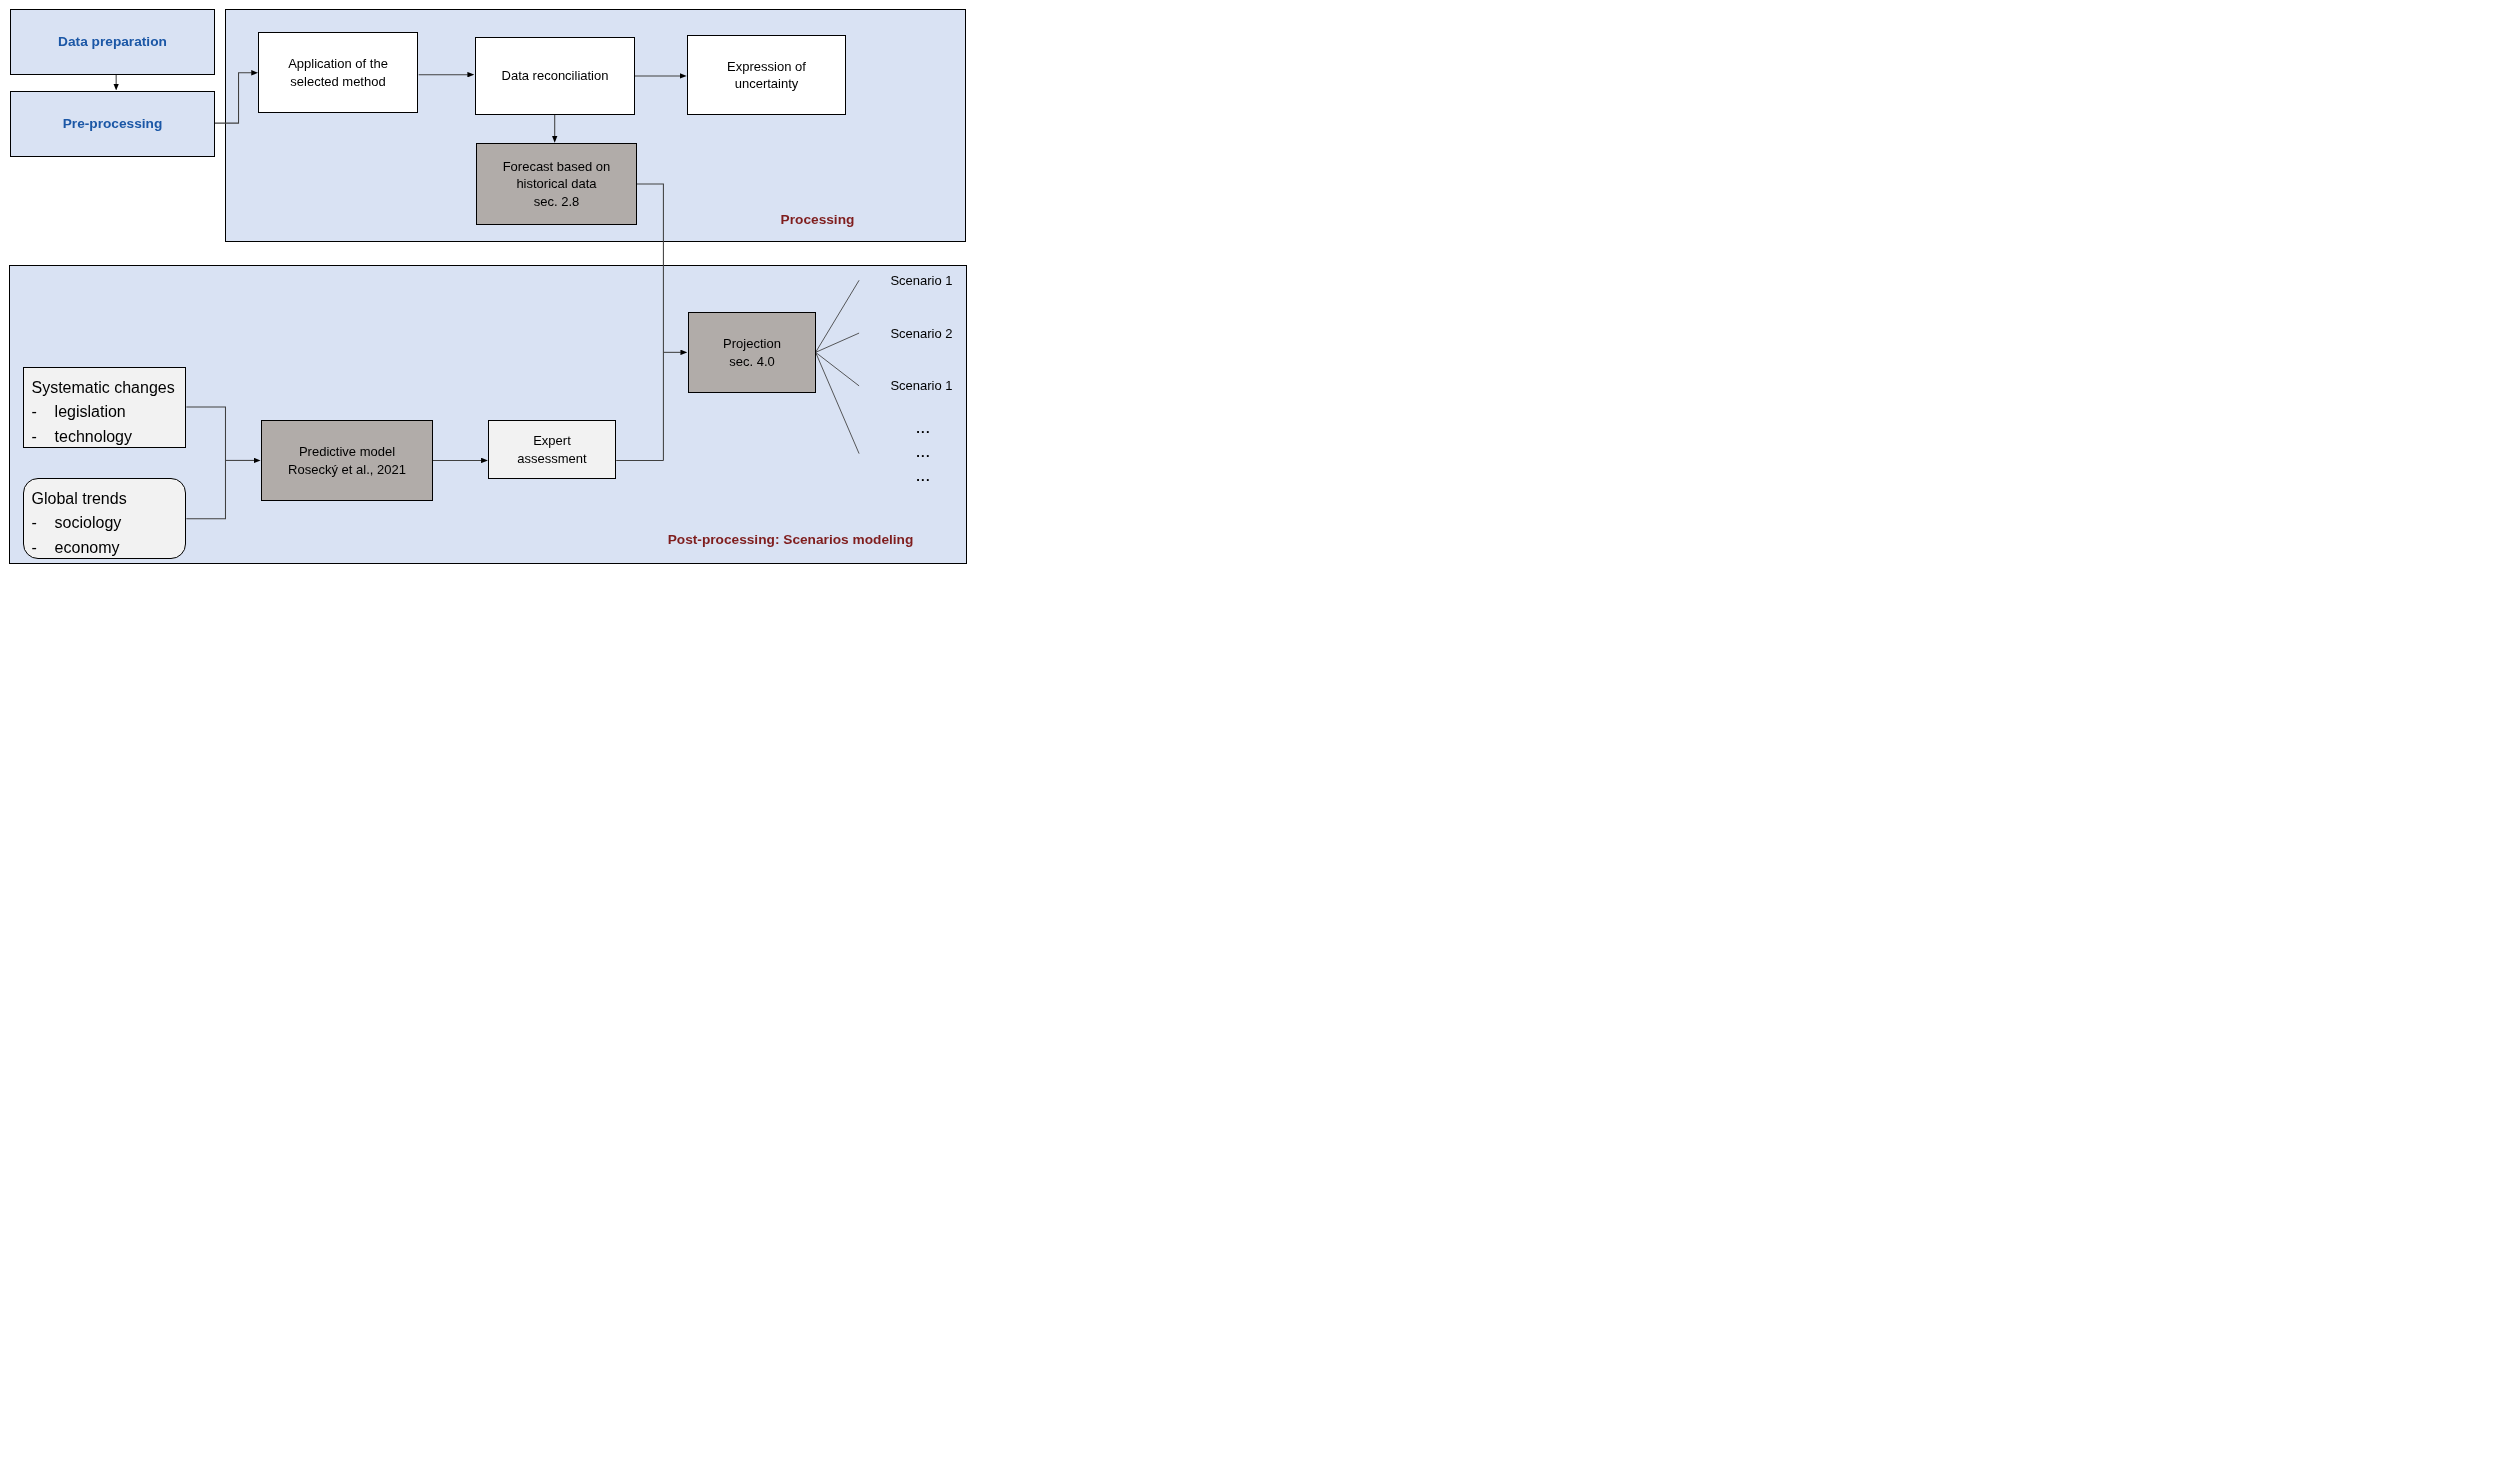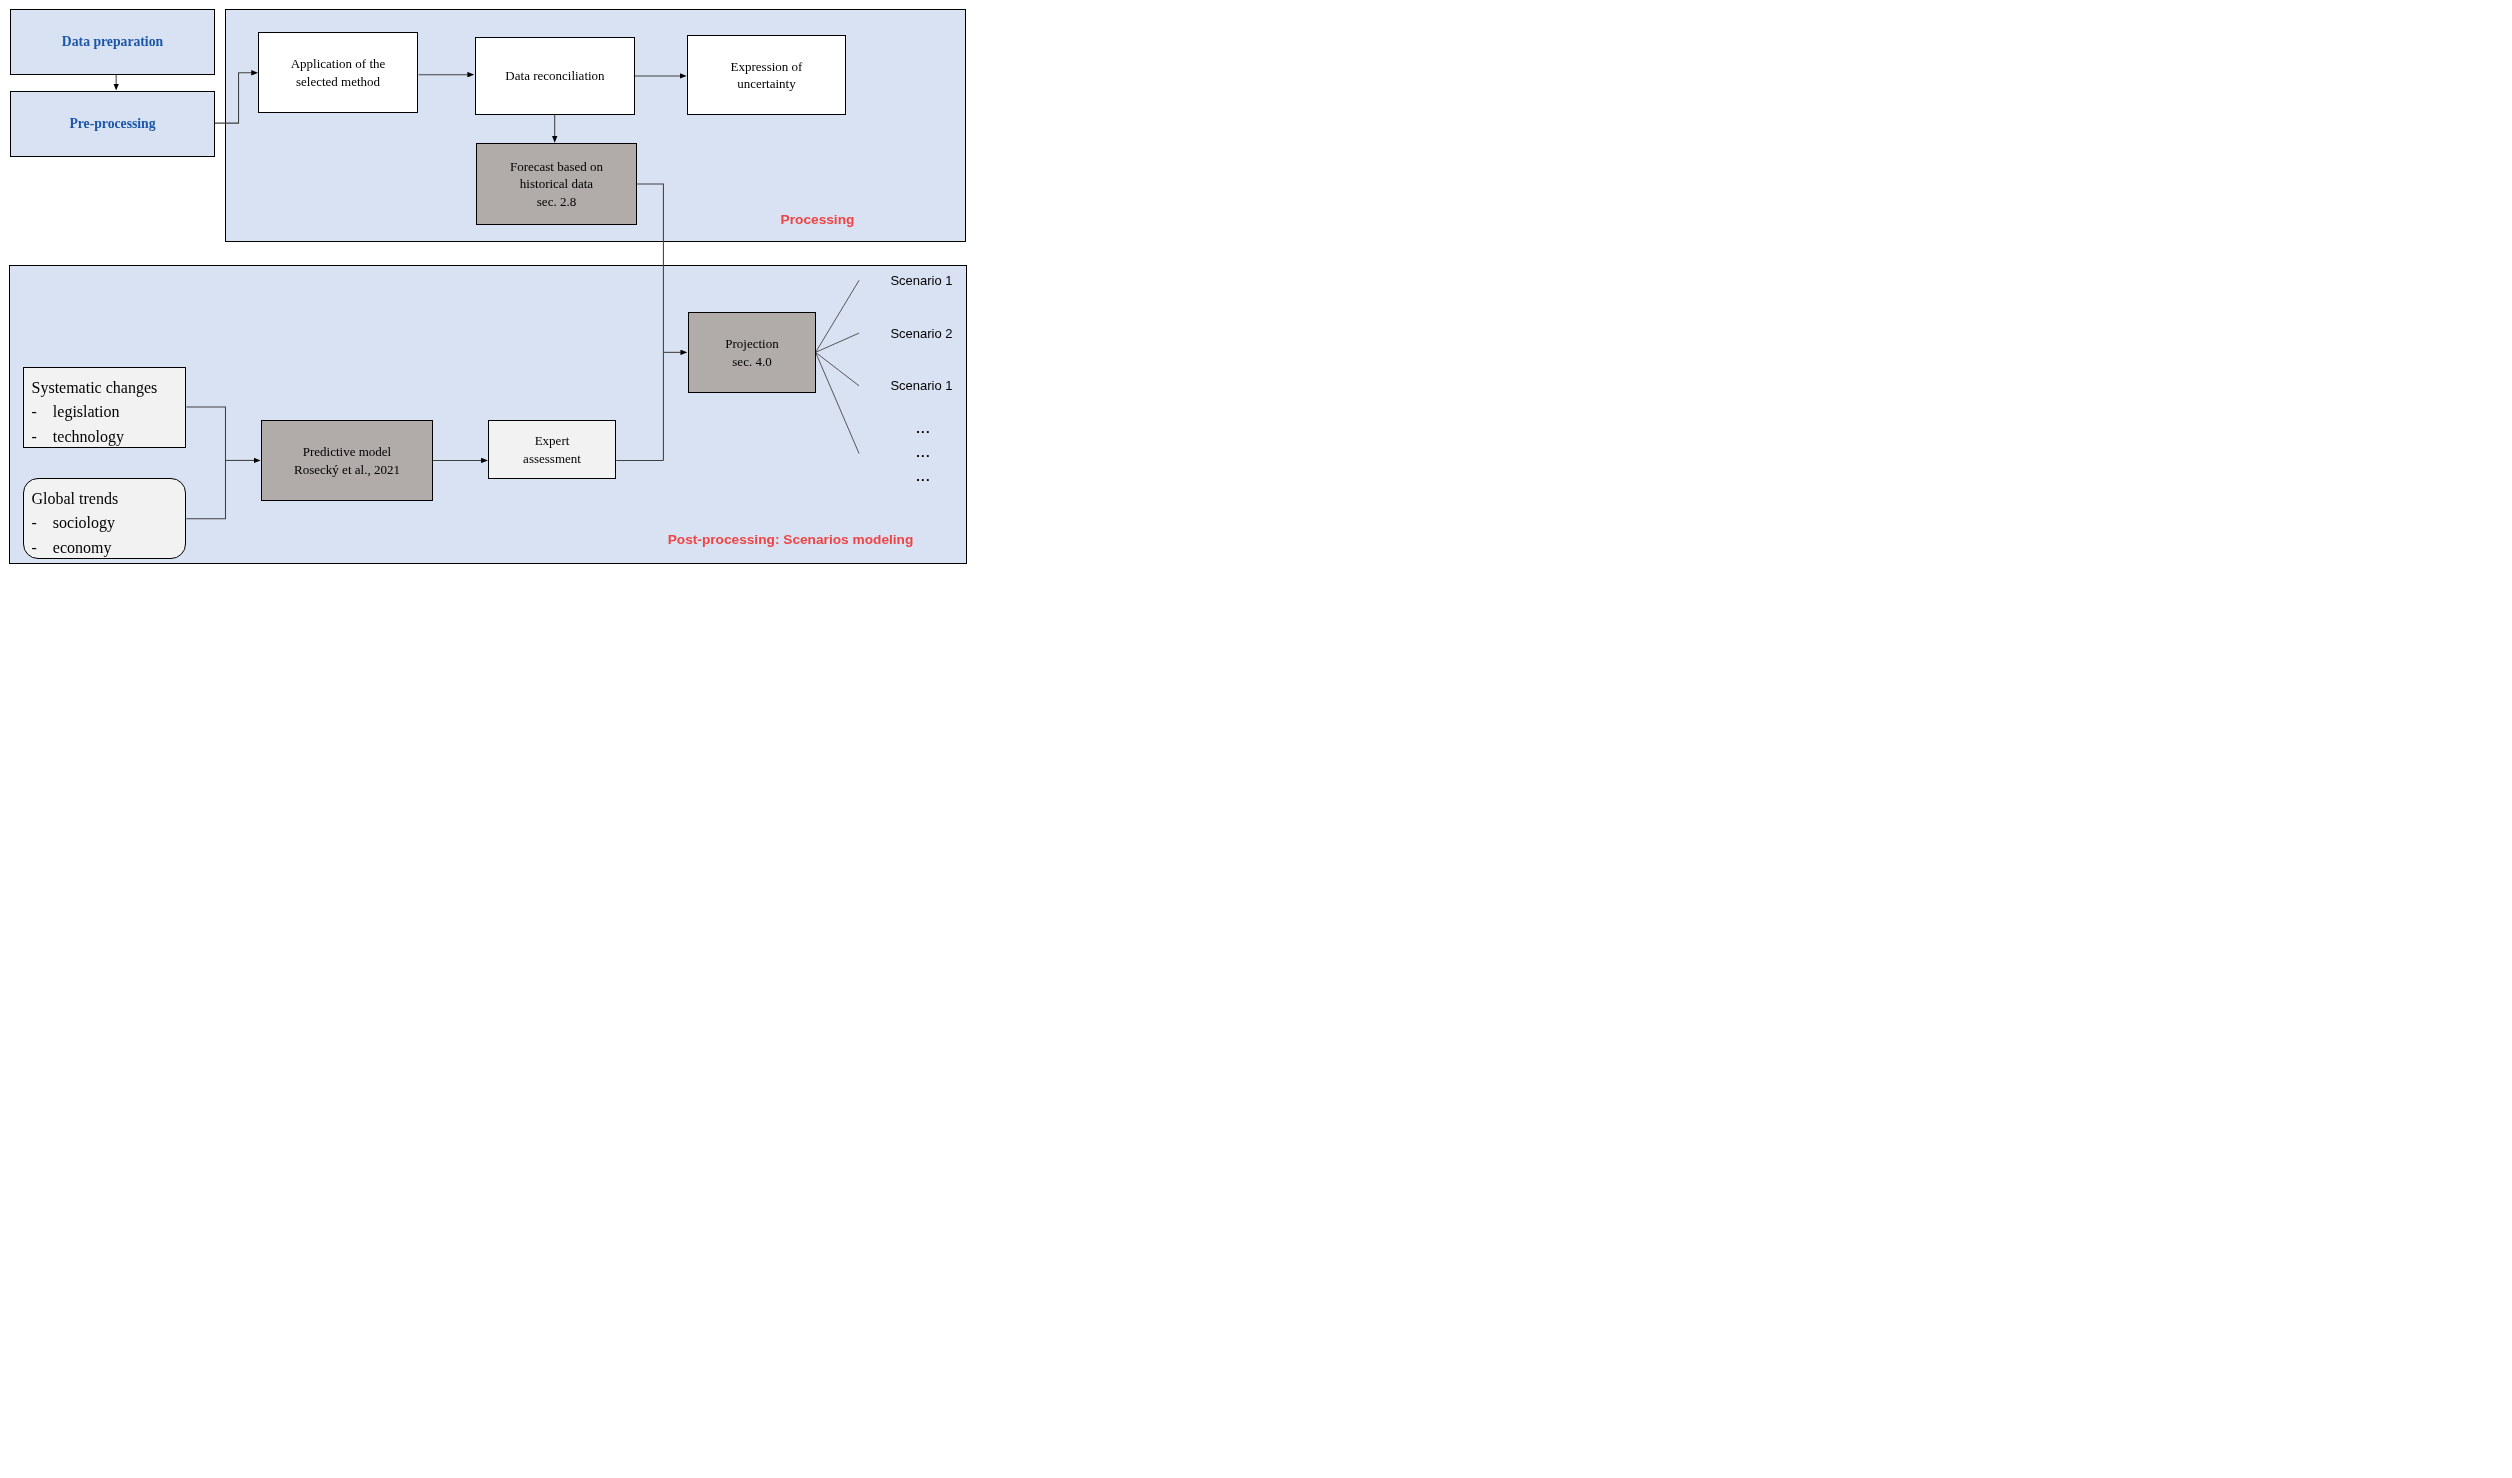--- a/index.html
+++ b/index.html
@@ -6,32 +6,32 @@
   .canvas{
     position:relative;width:974px;height:573px;background:#ffffff;
     font-family:"Liberation Sans",sans-serif;color:#000;overflow:hidden;
   }
   .container{
     position:absolute;background:#d9e2f3;border:1.2px solid #000;box-sizing:border-box;z-index:1;
   }
   .node{
     position:absolute;border:1.2px solid #000;box-sizing:border-box;z-index:3;
     display:flex;align-items:center;justify-content:center;text-align:center;
-    font-size:13px;line-height:1.32;white-space:pre-line;font-family:Liberation Serif, serif;
+    font-size:13px;line-height:1.32;white-space:pre-line;
   }
   .node.blue{background:#d9e2f3;color:#1b57a6;font-weight:bold;font-size:13.7px;}
   .node.white{background:#ffffff;}
   .node.gray{background:#b1aca9;}
   .node.light{background:#f2f2f2;}
   .node.list{
     align-items:flex-start;justify-content:flex-start;text-align:left;
     padding:7.5px 5px 5px 7.5px;font-size:16px;line-height:1.55;
   }
   .zone-label{
-    position:absolute;z-index:3;color:#ef4444;font-weight:bold;
+    position:absolute;z-index:3;color:#7f1d1d;font-weight:bold;
     text-align:center;font-size:13.7px;
   }
   .scenario{
     position:absolute;z-index:3;font-size:13px;text-align:center;white-space:nowrap;
   }
   .dots{font-weight:bold;letter-spacing:1.2px;}
   svg.wires{position:absolute;left:0;top:0;z-index:2;}
 </style>
 </head>
 <body>

